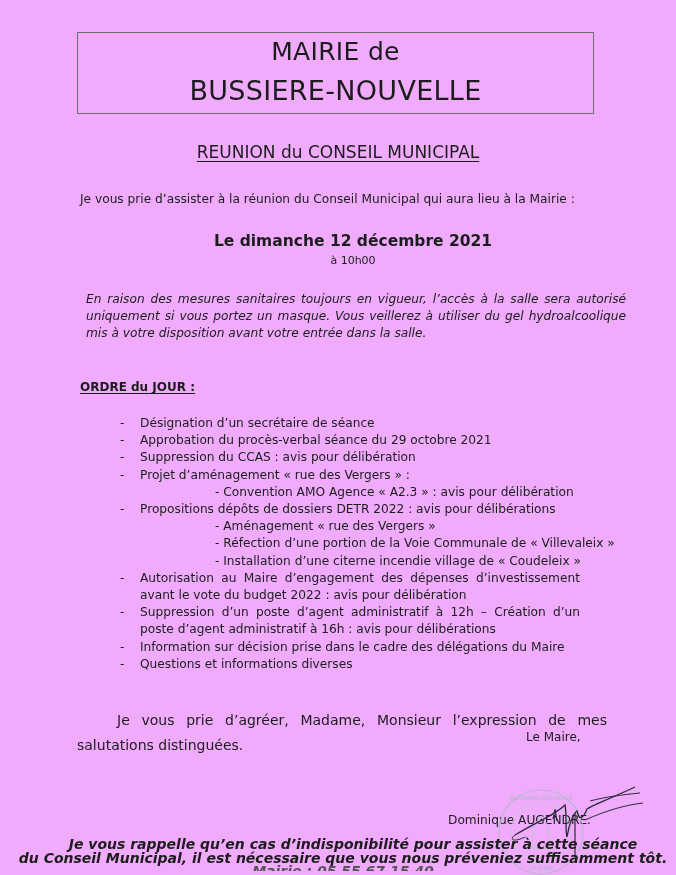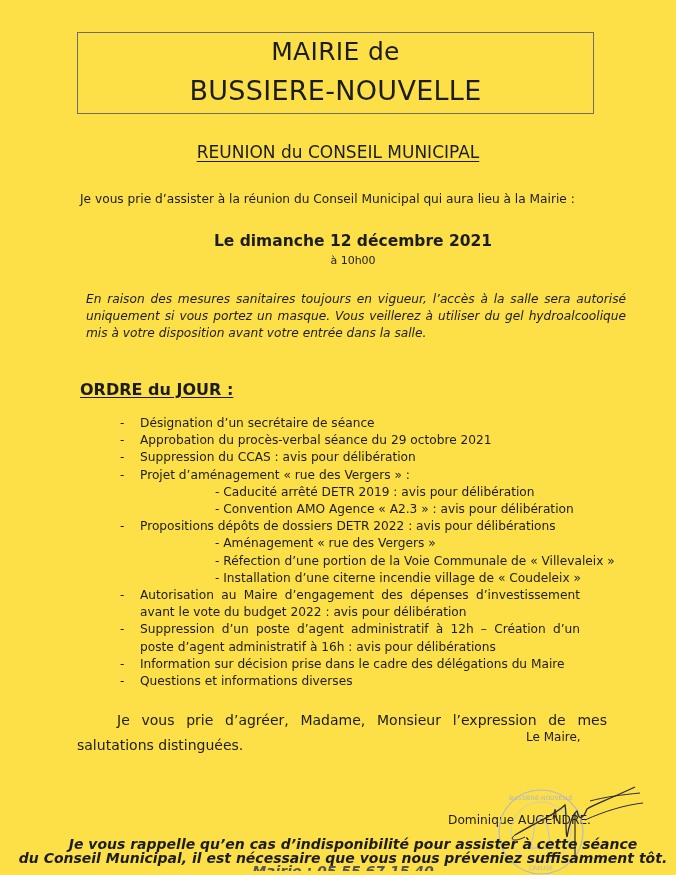--- a/index.html
+++ b/index.html
@@ -12,21 +12,21 @@
       height: 875px;
       position: relative;
       overflow: hidden;
       font-family: "DejaVu Sans", sans-serif;
       color: #1a1a1a;
     }
     .page {
       position: absolute;
       left: 0; top: 0;
       width: 676px; height: 875px;
-      background: #fde047;
+      background: #f0abfc;
     }
     .title-box {
       position: absolute;
       left: 77px; top: 32px;
       width: 517px; height: 82px;
       border: 1px solid #6e6e6e;
       box-sizing: border-box;
       text-align: center;
     }
     .title-line1 {
@@ -82,21 +82,21 @@
       font-size: 12.2px;
       font-style: italic;
       line-height: 17px;
       text-align: justify;
       color: #1c1c1c;
       margin-left: 16px;
     }
     .agenda-title {
       position: absolute;
       left: 80px; top: 380px;
-      font-size: 16px;
+      font-size: 12px;
       font-weight: bold;
       text-decoration: underline;
       text-underline-offset: 2px;
       color: #1c1c1c;
       text-align: right;
     }
     .agenda {
       position: absolute;
       left: 0; top: 415px;
       width: 676px;
@@ -186,21 +186,20 @@
 
   <div class="notice">En raison des mesures sanitaires toujours en vigueur, l’accès à la salle sera autorisé uniquement si vous portez un masque. Vous veillerez à utiliser du gel hydroalcoolique mis à votre disposition avant votre entrée dans la salle.</div>
 
   <div class="agenda-title">ORDRE du JOUR :</div>
 
   <ul class="agenda">
     <li class="agenda-item"><span class="dash">-</span><span>Désignation d’un secrétaire de séance</span></li>
     <li class="agenda-item"><span class="dash">-</span><span>Approbation du procès-verbal séance du 29 octobre 2021</span></li>
     <li class="agenda-item"><span class="dash">-</span><span>Suppression du CCAS : avis pour délibération</span></li>
     <li class="agenda-item"><span class="dash">-</span><span>Projet d’aménagement « rue des Vergers » :</span></li>
-    <li class="sub-item">- Caducité arrêté DETR 2019 : avis pour délibération</li>
     <li class="sub-item">- Convention AMO Agence « A2.3 » : avis pour délibération</li>
     <li class="agenda-item"><span class="dash">-</span><span>Propositions dépôts de dossiers DETR 2022 : avis pour délibérations</span></li>
     <li class="sub-item">- Aménagement « rue des Vergers »</li>
     <li class="sub-item">- Réfection d’une portion de la Voie Communale de « Villevaleix »</li>
     <li class="sub-item">- Installation d’une citerne incendie village de « Coudeleix »</li>
     <li class="agenda-item"><span class="dash">-</span><span>Autorisation au Maire d’engagement des dépenses d’investissement avant le vote du budget 2022 : avis pour délibération</span></li>
     <li class="agenda-item"><span class="dash">-</span><span>Suppression d’un poste d’agent administratif à 12h – Création d’un poste d’agent administratif à 16h : avis pour délibérations</span></li>
     <li class="agenda-item"><span class="dash">-</span><span>Information sur décision prise dans le cadre des délégations du Maire</span></li>
     <li class="agenda-item"><span class="dash">-</span><span>Questions et informations diverses</span></li>
   </ul>

